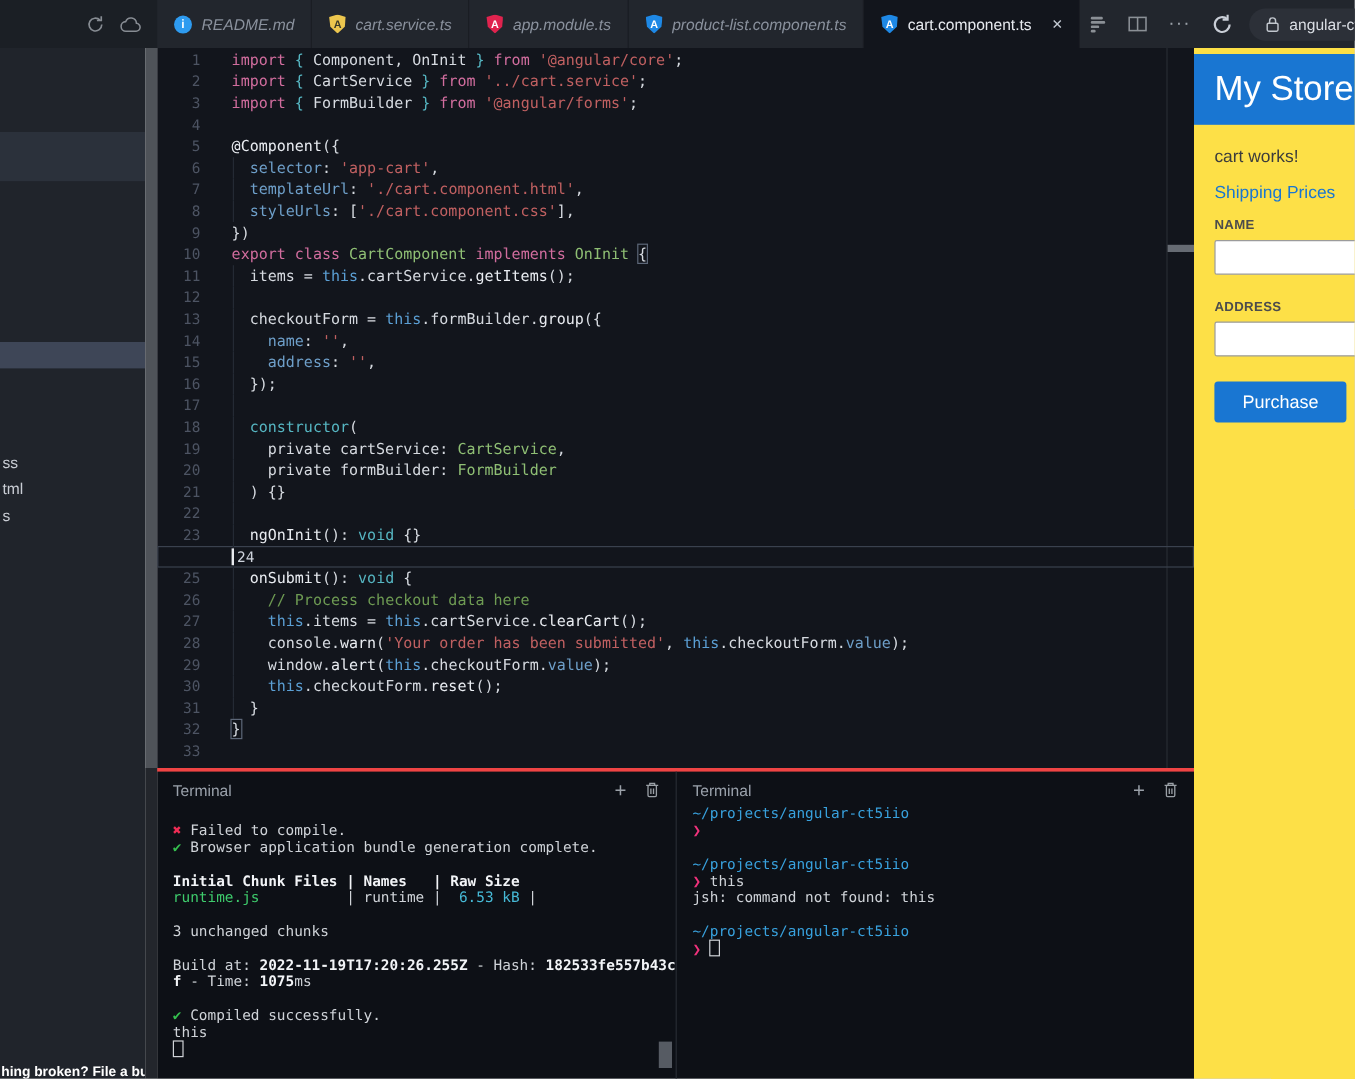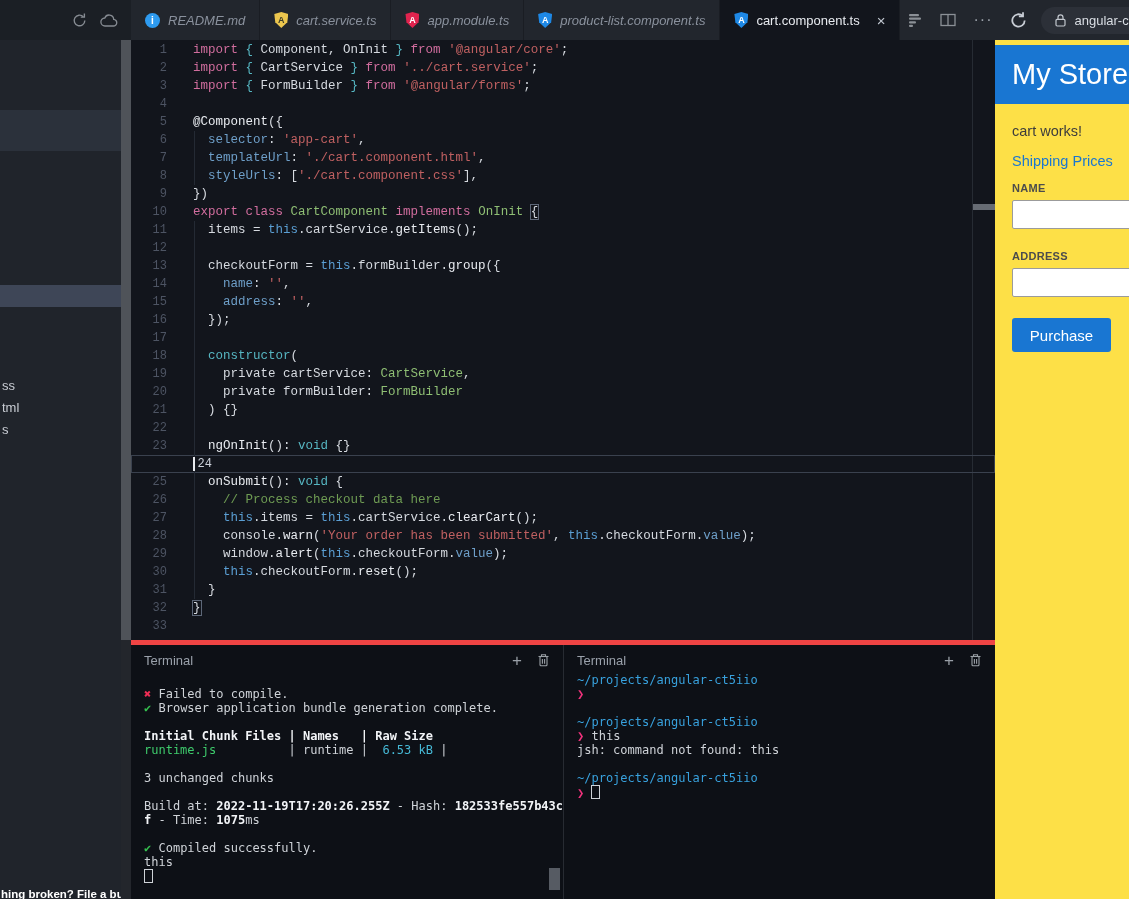--- a/index.html
+++ b/index.html
@@ -25,52 +25,52 @@
   
   .sidebar{position:absolute;left:0;top:40px;width:121px;height:859px;background:#20242b;overflow:hidden;}
   .band1{position:absolute;left:0;top:70px;width:121px;height:41px;background:#2b313b;}
   .band2{position:absolute;left:0;top:245px;width:121px;height:22px;background:#3e4657;}
   .file-frag{position:absolute;left:2px;color:#c9cdd4;font-size:13px;line-height:15px;}
   .bug-link{position:absolute;left:1px;bottom:-1px;color:#ffffff;font-weight:bold;font-size:11.5px;white-space:nowrap;}
   .strip{position:absolute;left:121px;top:40px;width:10px;height:600px;background:#4f5359;}
   .strip-lower{position:absolute;left:121px;top:640px;width:10px;height:259px;background:#23262c;}
   
   .editor{position:absolute;left:131px;top:40px;width:864px;height:600px;background:#12151c;box-sizing:border-box;padding-top:1px;font-family:"DejaVu Sans Mono",monospace;font-size:12.5px;line-height:18px;overflow:hidden;}
-  .cl{height:18px;white-space:pre;position:relative;font-family:Liberation Mono, monospace;}
+  .cl{height:18px;white-space:pre;position:relative;}
   .cl .ln{display:inline-block;width:36px;text-align:right;color:#4d5463;margin-right:26px;font-size:12px;}
   .cl.g::before{content:"";position:absolute;left:63px;top:0;bottom:0;width:1px;background:#242a34;}
   .cl.active{outline:1px solid #3a414e;outline-offset:-1px;padding-left:45px;}
   .cl.active .ln{color:#ced3dc;}
   .cursor{position:absolute;left:62px;top:2px;width:2px;height:14px;background:#e8eaee;}
   .tk-d{color:#d6dae0}.tk-kw{color:#d16d9e}.tk-punc{color:#56b6c2}.tk-str{color:#c06061}
   .tk-prop{color:#6e9fc9}.tk-this{color:#5b9fd4}.tk-type{color:#8fbf74}
   .tk-fn{color:#e9ecf1}.tk-cmt{color:#6e9b53}.tk-void{color:#56b6c2}.tk-ctor{color:#56b6c2}
   .tk-brkt{color:#d6dae0;outline:1px solid #5d6778;}
   .editor-sep{position:absolute;left:841px;top:0;bottom:0;width:1px;background:#262b33;}
   .editor-thumb{position:absolute;left:842px;top:164px;width:22px;height:6px;background:#666b73;}
   
-  .terminals{position:absolute;left:131px;top:640px;width:864px;height:259px;background:#0d1016;border-top:5px solid #ef4444;box-sizing:border-box;display:flex;}
+  .terminals{position:absolute;left:131px;top:640px;width:864px;height:259px;background:#0d1016;border-top:3px solid #ef4444;box-sizing:border-box;display:flex;}
   .tpane{width:432px;position:relative;box-sizing:border-box;padding:7px 0 0 13px;overflow:hidden;}
   .tpane.right-pane{border-left:1px solid #272b32;}
   .thead{display:flex;align-items:center;color:#9aa1ab;font-size:13px;height:16px;margin-bottom:5px;padding-right:13px;}
   .thead .sp{flex:1;}
   .plus{font-size:17px;color:#9aa0a8;margin-right:15px;line-height:1;font-weight:normal;}
   .tline{font-family:"DejaVu Sans Mono",monospace;font-size:12px;line-height:14px;height:14px;white-space:pre;color:#cfd3d8;}
   .ts-t{color:#cfd3d8}.ts-tb{color:#f2f4f7;font-weight:bold}.ts-ok{color:#35c04f}.ts-err{color:#ef2d55}
   .ts-grn{color:#3ecb6c}.ts-cyn{color:#46b9d6}.ts-pth{color:#38a1dd}.ts-pnk{color:#f0327c}
   .ts-cur{display:inline-block;width:7px;height:12px;border:1px solid #cfd3d8;vertical-align:-2px;}
   .lt-thumb{position:absolute;right:3px;bottom:9px;width:11px;height:22px;background:#565b63;}
   
   .preview{position:absolute;left:995px;top:40px;width:134px;height:859px;background:#fde047;overflow:hidden;}
   .pv-header{position:absolute;left:0;top:5px;width:140px;height:59px;background:#1976d2;color:#fff;font-size:29px;display:flex;align-items:center;padding-left:17px;box-sizing:border-box;white-space:nowrap;}
   .pv-cartworks{position:absolute;left:17px;top:83px;font-size:14.5px;color:#3c3c3c;white-space:nowrap;}
   .pv-link{position:absolute;left:17px;top:113px;font-size:14.5px;color:#1976d2;white-space:nowrap;cursor:pointer;}
   .pv-label{position:absolute;left:17px;font-size:11px;font-weight:bold;color:#4c4c4c;letter-spacing:.3px;}
   .pv-input{position:absolute;left:17px;width:125px;height:29px;border:1px solid #9b9b9b;border-radius:2px;background:#fff;box-sizing:border-box;outline:none;font-size:13px;padding:0 6px;}
-  .pv-btn{position:absolute;left:17px;top:278px;width:99px;height:34px;background:#1976d2;color:#fff;border:none;border-radius:3px;font-size:15px;font-family:"Liberation Sans",sans-serif;cursor:pointer;}
+  .pv-btn{position:absolute;left:17px;top:278px;width:110px;height:34px;background:#1976d2;color:#fff;border:none;border-radius:3px;font-size:15px;font-family:"Liberation Sans",sans-serif;cursor:pointer;}
   svg{display:block;}
 </style>
 </head>
 <body>
 
 <div class="topbar">
   <div class="topbar-left">
     <span class="tb-icon">
       <svg width="17" height="17" viewBox="0 0 16 16">
           <path d="M13 8a5 5 0 1 1-1.4-3.5" fill="none" stroke="#878c93" stroke-width="1.3"></path>

